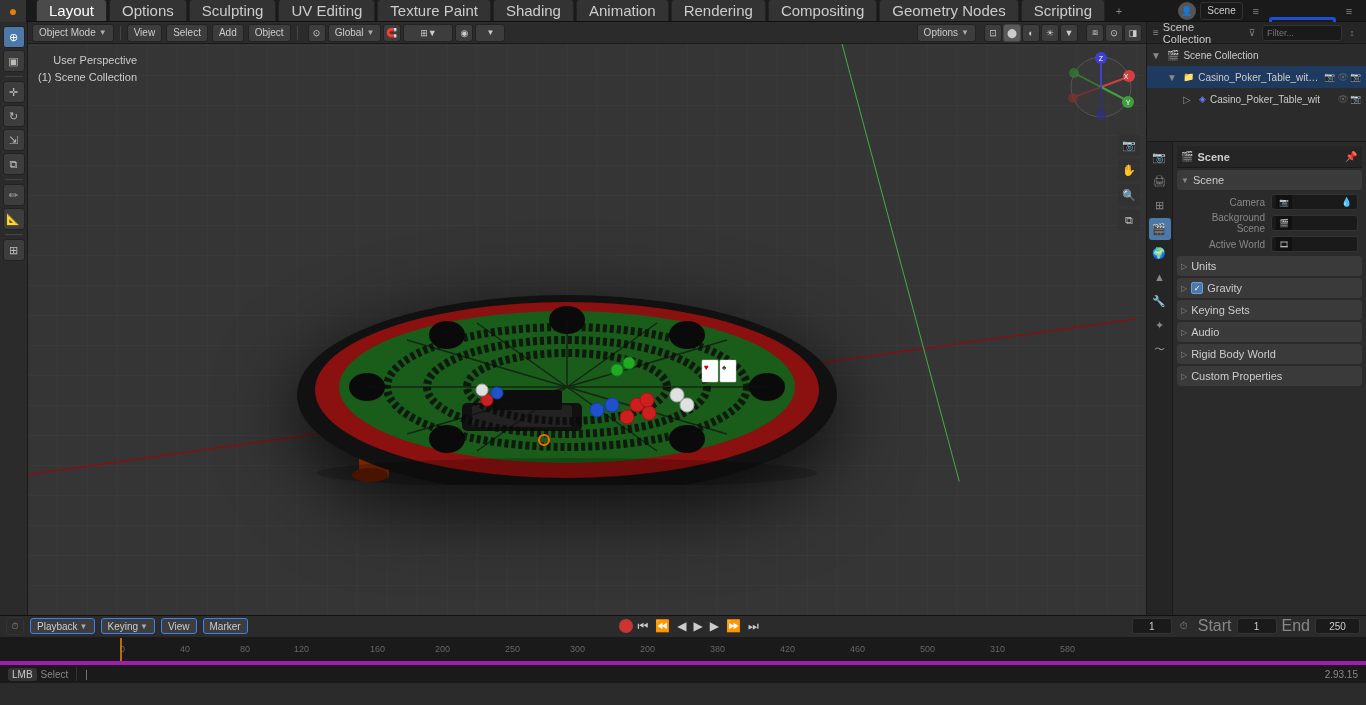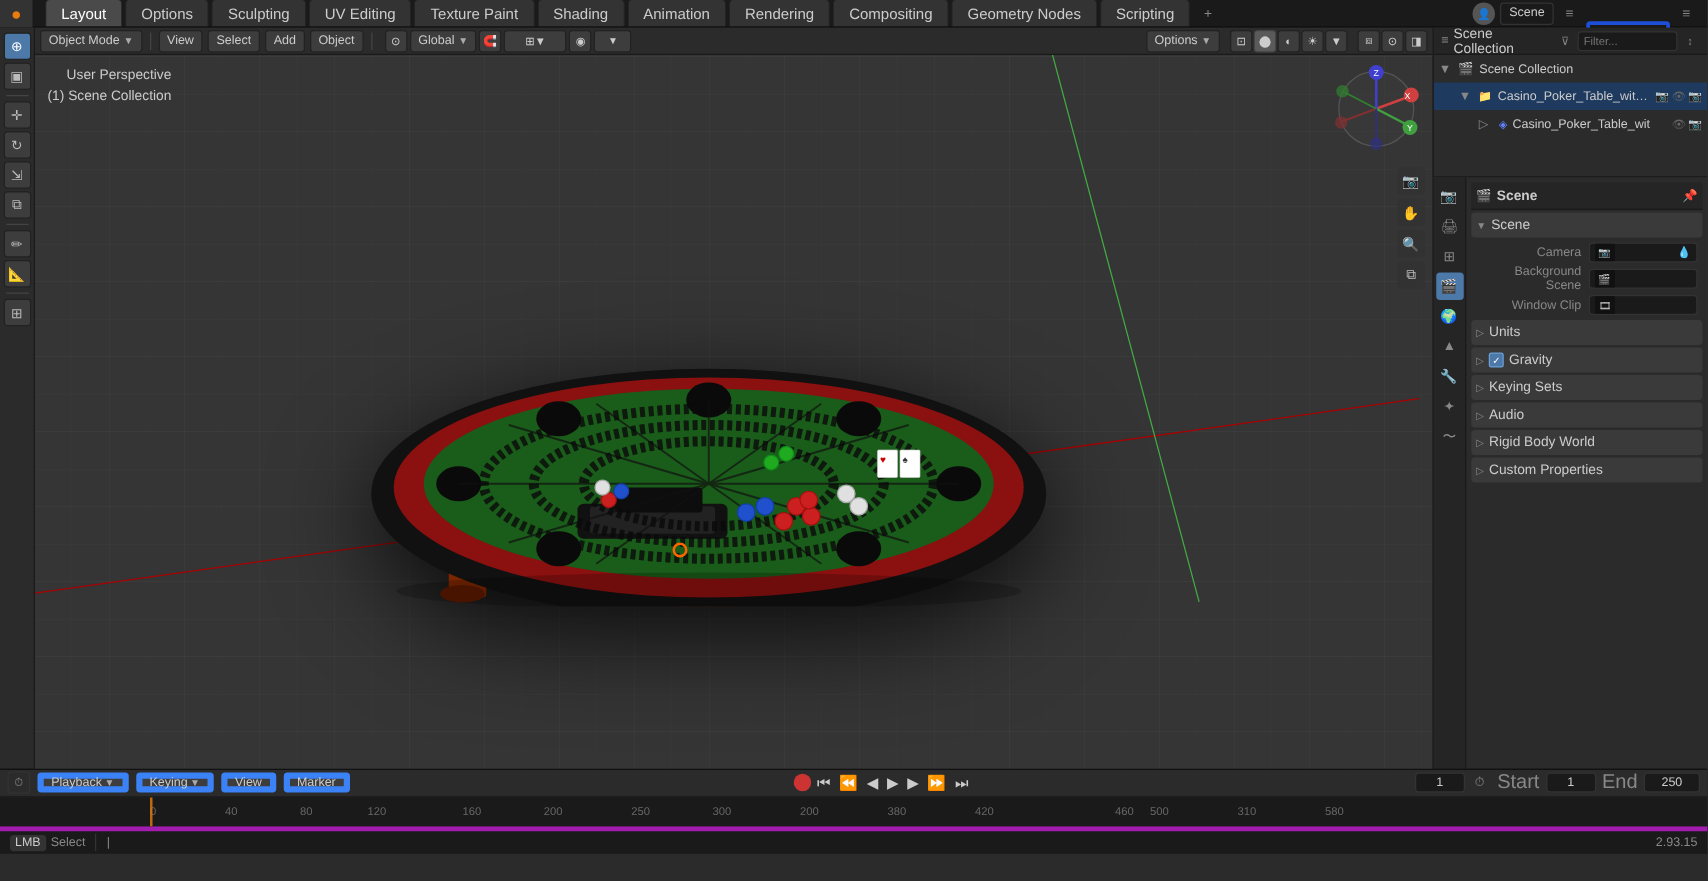--- a/index.html
+++ b/index.html
@@ -58,21 +58,21 @@
       padding-left: 4px;
     }
     .ws-tab {
       padding: 4px 12px;
       height: 22px;
       display: flex;
       align-items: center;
       background: #333;
       border-radius: 4px 4px 0 0;
       color: #ccc;
-      font-size: 12px;
+      font-size: 15px;
       cursor: pointer;
       margin-right: 2px;
       border: 1px solid #222;
       border-bottom: none;
     }
     .ws-tab.active {
       background: #4a4a4a;
       color: #fff;
     }
     .ws-tab-add {
@@ -430,21 +430,21 @@
       display: flex;
       align-items: center;
       padding: 0 6px;
       gap: 6px;
       border-bottom: 1px solid #1a1a1a;
     }
     .tl-btn {
       height: 16px;
       padding: 0 6px;
       background: #3d3d3d;
-      border: 5px solid #3b82f6;
+      border: 1px solid #3b82f6;
       border-radius: 3px;
       color: #ccc;
       font-size: 10px;
       cursor: pointer;
       display: flex;
       align-items: center;
       gap: 2px;
     }
     #timeline-track {
       height: 24px;
@@ -830,21 +830,21 @@
 
               <div class="prop-row">
                 <span class="prop-label">Background Scene</span>
                 <div class="prop-value">
                   <div class="prop-value-icon">🎬</div>
                   <span style="font-size:9px;color:#666;"></span>
                 </div>
               </div>
 
               <div class="prop-row">
-                <span class="prop-label">Window Clip</span>
+                <span class="prop-label">Active World</span>
                 <div class="prop-value">
                   <div class="prop-value-icon">🎞</div>
                   <span style="font-size:9px;color:#666;"></span>
                 </div>
               </div>
             </div>
 
             <div class="collapsible-section">
               <div class="section-header">
                 <span class="section-arrow">▷</span>
@@ -944,21 +944,21 @@
         <span class="frame-num" style="left:60px;">40</span>
         <span class="frame-num" style="left:120px;">80</span>
         <span class="frame-num" style="left:174px;">120</span>
         <span class="frame-num" style="left:250px;">160</span>
         <span class="frame-num" style="left:315px;">200</span>
         <span class="frame-num" style="left:385px;">250</span>
         <span class="frame-num" style="left:450px;">300</span>
         <span class="frame-num" style="left:520px;">200</span>
         <span class="frame-num" style="left:590px;">380</span>
         <span class="frame-num" style="left:660px;">420</span>
-        <span class="frame-num" style="left:772px;">460</span>
+        <span class="frame-num" style="left:730px;">460</span>
         <span class="frame-num" style="left:800px;">500</span>
         <span class="frame-num" style="left:870px;">310</span>
         <span class="frame-num" style="left:940px;">580</span>
       </div>
 
       <div style="position:absolute;left:120px;top:0;width:2px;height:100%;background:#e87d0d;opacity:0.8;"></div>
     </div>
   </div>
 
   <div id="status-bar">

